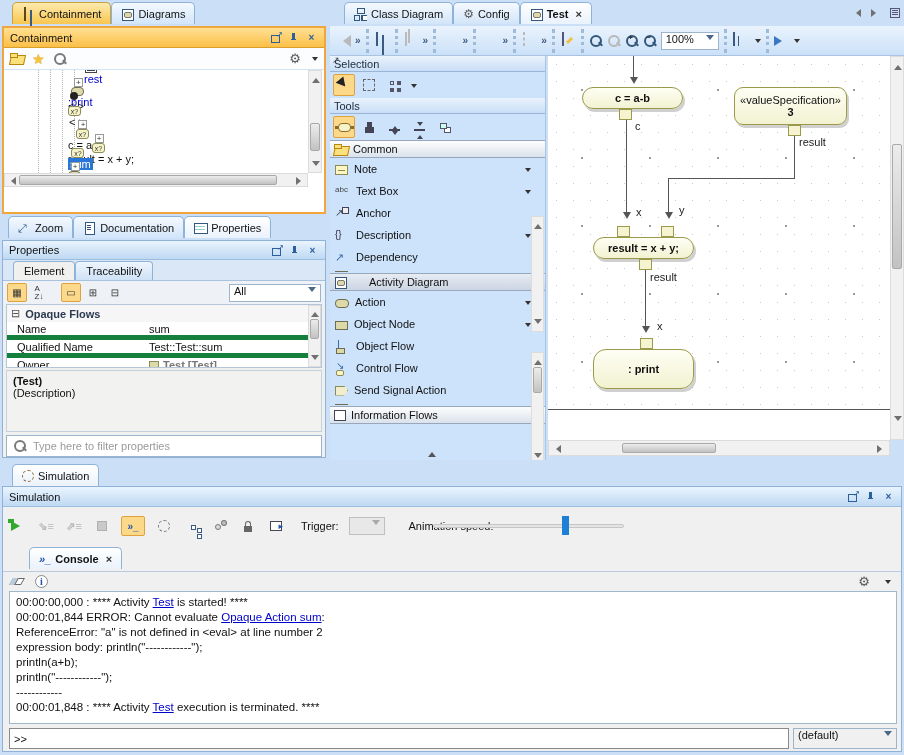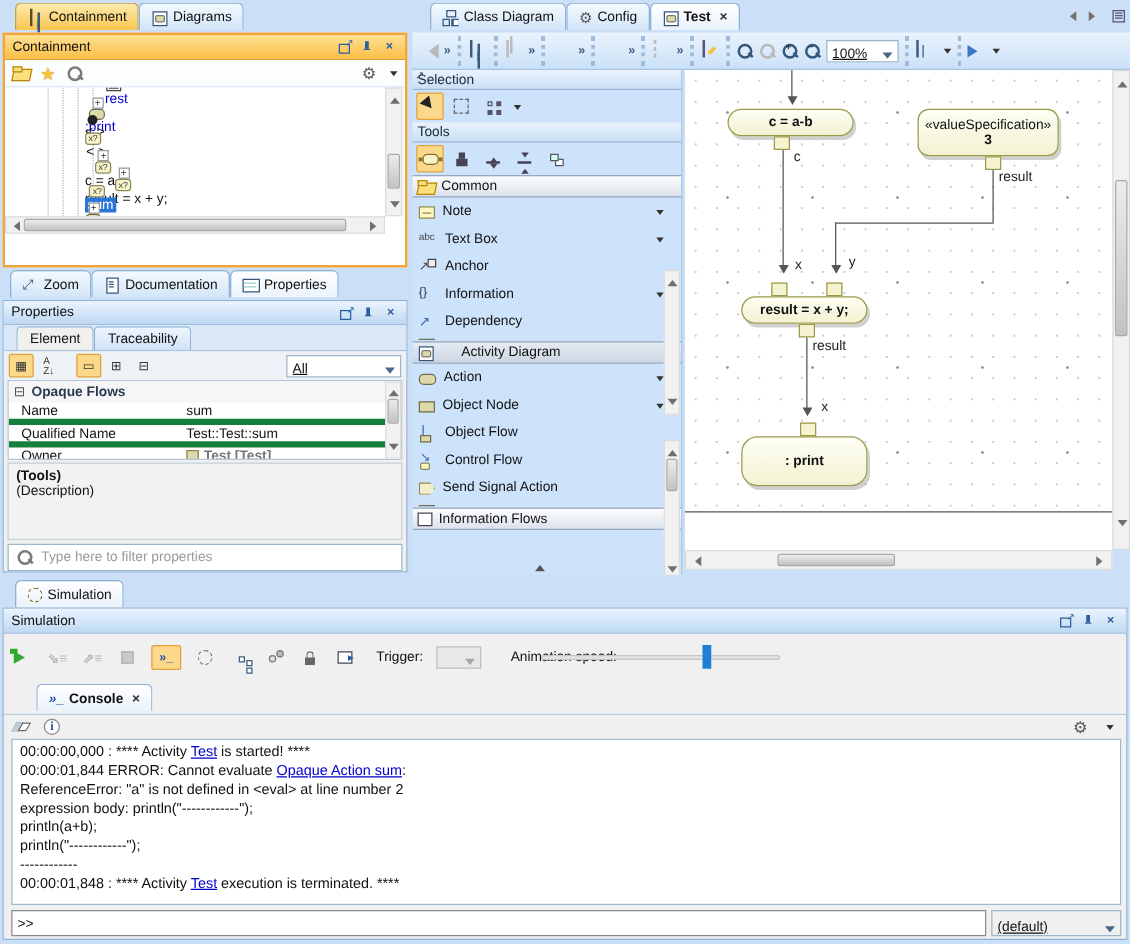--- a/index.html
+++ b/index.html
@@ -86,21 +86,21 @@
   .mi-consgl { color:#2255aa; font-weight:bold; font-style:italic; }
 
   
   #properties-panel { left:2px; top:240px; width:324px; height:218px; border:1px solid #8fb3d8; background:#f0f0ee; }
   .subtabs { display:flex; align-items:flex-end; height:21px; background:#d9e7f7; padding-left:10px; border-bottom:1px solid #a8c2de; }
   .subtab { height:19px; padding:0 10px; display:flex; align-items:center; border:1px solid #8fb3d8; border-bottom:none; border-radius:4px 4px 0 0; background:linear-gradient(#eef5fd,#cfe2f6); }
   .subtab.active { background:#f0f0ee; }
   #prop-toolbar { display:flex; align-items:center; height:23px; padding:0 4px; gap:2px; background:#eef1f5; }
   .pbtn { width:20px; height:19px; display:flex; align-items:center; justify-content:center; border:1px solid transparent; border-radius:2px; font-size:10px; color:#333; }
   .pbtn.sel { background:#fcd98a; border-color:#dfa23c; }
-  .combo { background:#fff; border:1px solid #9cb4cc; height:18px; display:flex; align-items:flex-end; padding:0 4px; justify-content:space-between;text-decoration:underline; }
+  .combo { background:#fff; border:1px solid #9cb4cc; height:18px; display:flex; align-items:flex-start; padding:0 4px; justify-content:space-between; }
   .combo .cv { overflow:hidden; white-space:nowrap; }
   .cdown { width:0; height:0; border:4px solid transparent; border-top:5px solid #4a6888; position:relative; top:2px; }
   #prop-table { position:relative; background:#fff; border:1px solid #b4c6d8; margin:0 3px; height:64px; overflow:hidden; }
   .prow { display:flex; height:18px; align-items:center; border-bottom:5px solid #15803d; }
   .prow .pn { width:142px; padding-left:10px; }
   .prow .pv { flex:1; }
   .pgroup { display:flex; align-items:center; height:17px; background:#f6f6f6; font-weight:bold; color:#2b3a52; gap:5px; padding-left:4px; }
   #doc-area { margin:2px 3px; background:#f2f2f0; border:1px solid #c4d0dc; height:62px; padding:4px 6px; }
   #filter-row { margin:3px 3px; background:#fff; border:1px solid #9cb4cc; height:22px; display:flex; align-items:center; padding:0 6px; gap:6px; }
   .placeholder { color:#9a9a9a; }
@@ -365,21 +365,21 @@
           <div class="sb-btn" style="left:2px;top:2px;">
             <span class="tri-u"></span>
           </div>
           <div class="sb-thumb" style="left:1px;top:13px;width:9px;height:20px;"></div>
           <div class="sb-btn" style="left:2px;bottom:2px;">
             <span class="tri-d"></span>
           </div>
         </div>
       </div>
     <div id="doc-area">
-      <div style="font-weight:bold;">(Tools)</div>
+      <div style="font-weight:bold;">(Test)</div>
       <div>(Description)</div>
     </div>
     <div id="filter-row">
       <span class="mag"></span>
       <span class="placeholder">Type here to filter properties</span>
     </div>
   </div>
 
   <div class="abs tabstrip" style="left:344px; top:2px;">
     <div class="tab">
@@ -503,21 +503,21 @@
           <span class="pi pi-text">abc</span>
           <span class="lbl">Text Box</span>
           <span class="caret"></span>
         </div>
         <div class="pal-item">
           <span class="pi pi-anchor"></span>
           <span class="lbl">Anchor</span>
         </div>
         <div class="pal-item">
           <span class="pi pi-constraint">{}</span>
-          <span class="lbl">Information</span>
+          <span class="lbl">Description</span>
           <span class="caret"></span>
         </div>
         <div class="pal-item">
           <span class="pi pi-dep"></span>
           <span class="lbl">Dependency</span>
         </div>
         <div class="pal-clip">
           <div class="stub"></div>
         </div>
         <div class="drawer darker">

